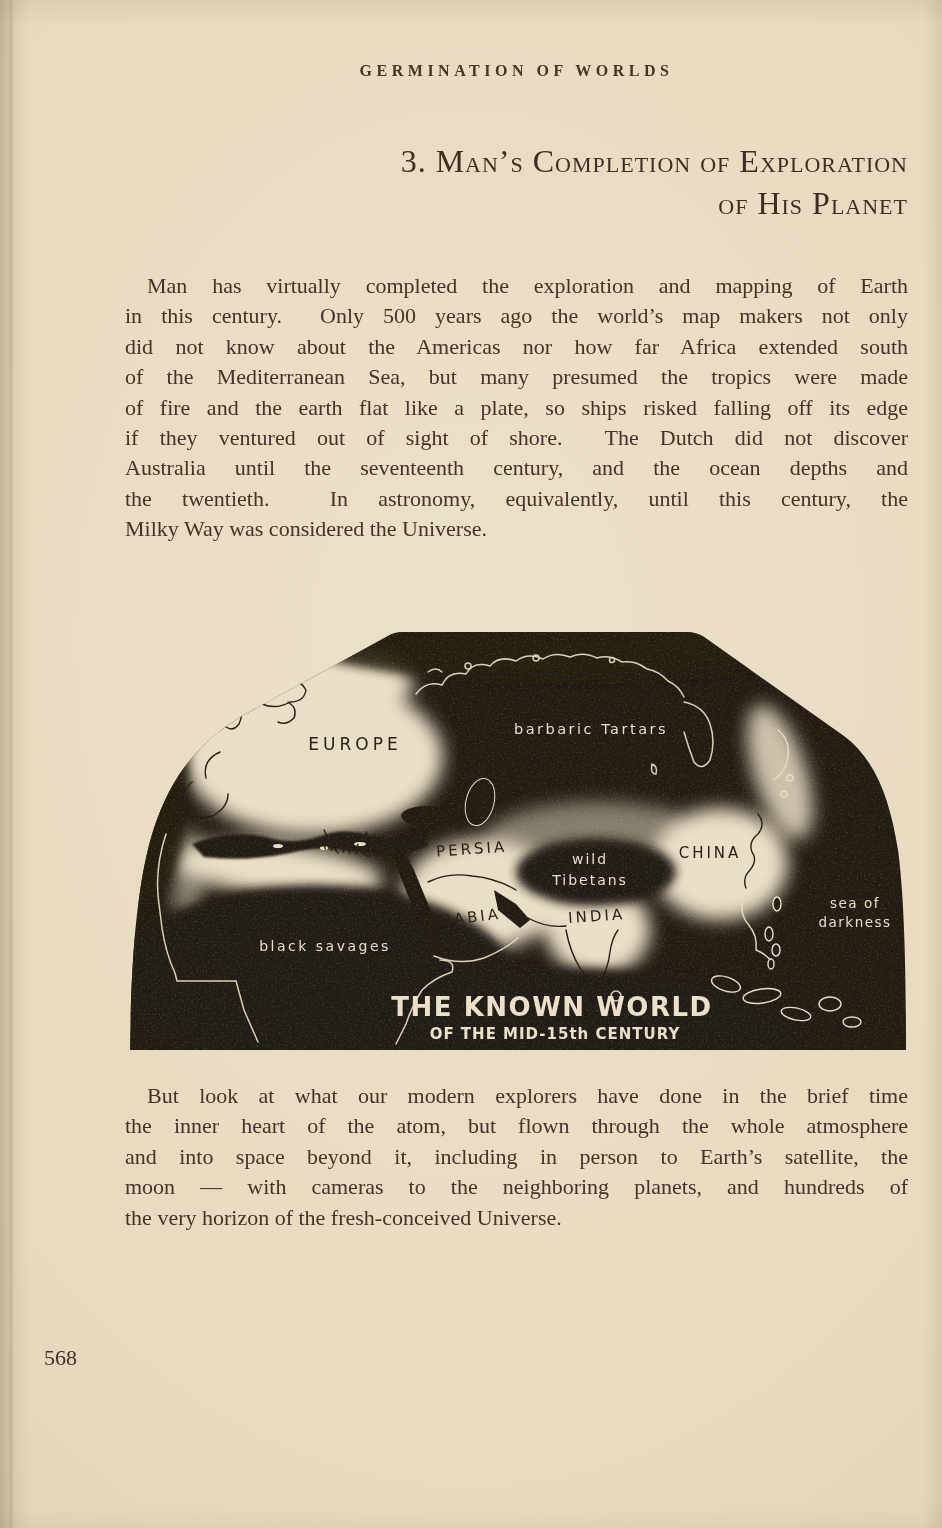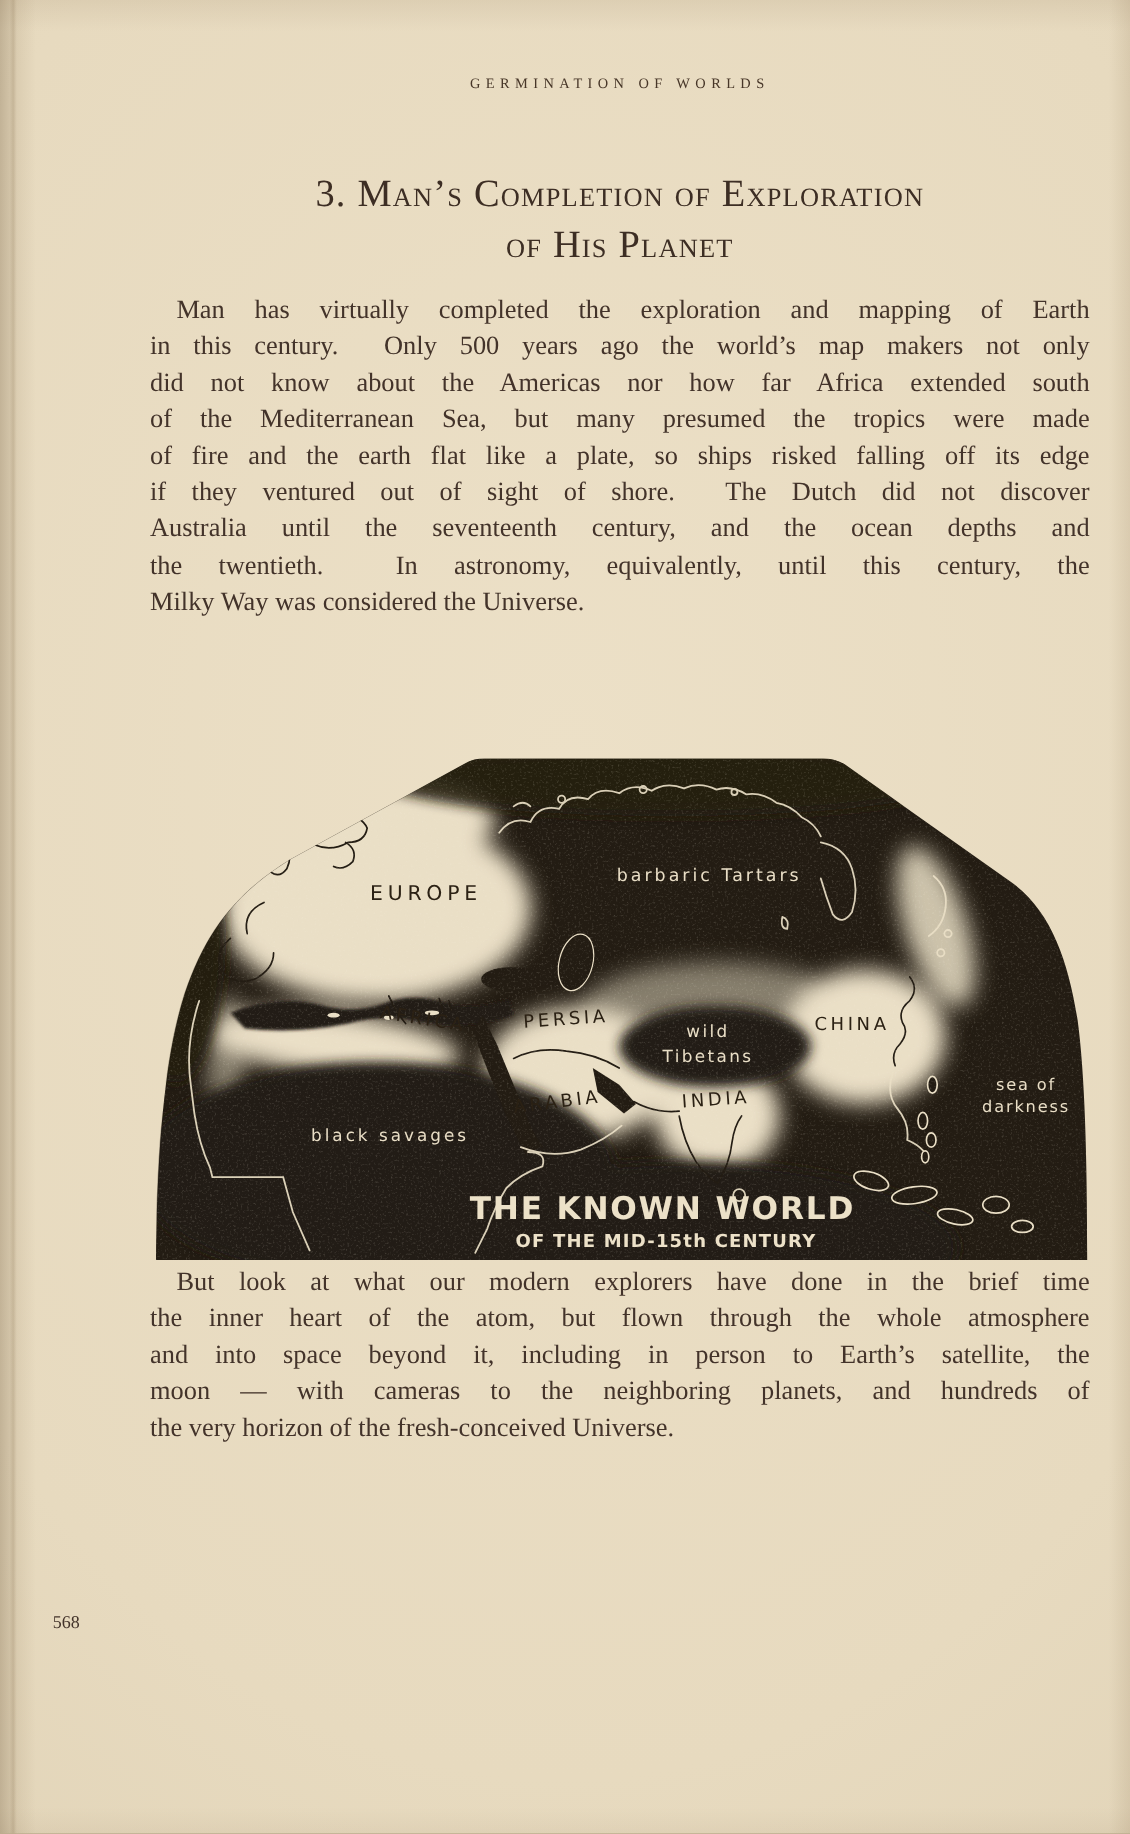--- a/index.html
+++ b/index.html
@@ -10,34 +10,34 @@
     background:
       linear-gradient(90deg, rgba(110,88,58,.30) 0px, rgba(140,118,85,.14) 13px, rgba(0,0,0,0) 30px),
       linear-gradient(90deg, rgba(0,0,0,0) 8px, rgba(120,95,60,.18) 11px, rgba(0,0,0,0) 14px),
       linear-gradient(270deg, rgba(140,115,82,.16) 0px, rgba(0,0,0,0) 18px),
       linear-gradient(180deg, rgba(140,115,82,.12) 0px, rgba(0,0,0,0) 26px),
       linear-gradient(0deg, rgba(140,115,82,.08) 0px, rgba(0,0,0,0) 22px),
       radial-gradient(120% 100% at 50% 42%, #ece0c7 0%, #e7dabf 55%, #dcceb1 100%);
   }
   .running-head{
     position:absolute;left:125px;top:62px;width:783px;text-align:center;
-    font-size:12px;font-weight:400;letter-spacing:4.5px;color:#473628;
+    font-size:16px;font-weight:700;letter-spacing:4.5px;color:#473628;
   }
   .heading{
-    position:absolute;left:125px;top:140px;width:783px;margin:0;text-align:center;
+    position:absolute;left:125px;top:140px;width:783px;margin:0;text-align:right;
     font-size:32px;line-height:42px;font-weight:400;font-variant:small-caps;
     letter-spacing:1px;color:#3d2e24;
   }
   .para{position:absolute;left:125px;width:783px;font-size:22px;line-height:30.4px;color:#43332a;}
   .para1{top:243px;}
   .para2{top:1053px;}
   .jline{text-align:justify;text-align-last:justify;white-space:pre-wrap;}
-  .jline.first{text-indent:22px;}
+  .jline.first{text-indent:22px;margin-top:28px;}
   .jline.last{text-align-last:left;}
-  .page-number{position:absolute;left:44px;top:1345px;font-size:15px;color:#43332a;}
+  .page-number{position:absolute;left:44px;top:1345px;font-size:22px;color:#43332a;}
   figure.map{position:absolute;left:128px;top:632px;width:780px;height:420px;margin:0;text-align:center;}
   .map svg{display:block;}
   .map-label{font-family:"DejaVu Sans",sans-serif;}
 </style>
 </head>
 <body>
 
 <div class="page">
 
   <div class="running-head">GERMINATION OF WORLDS</div>

